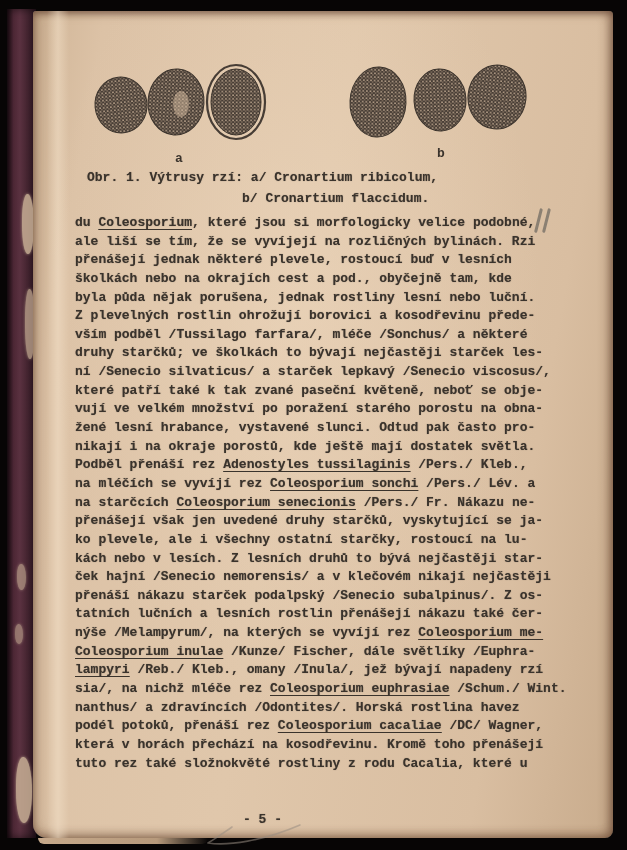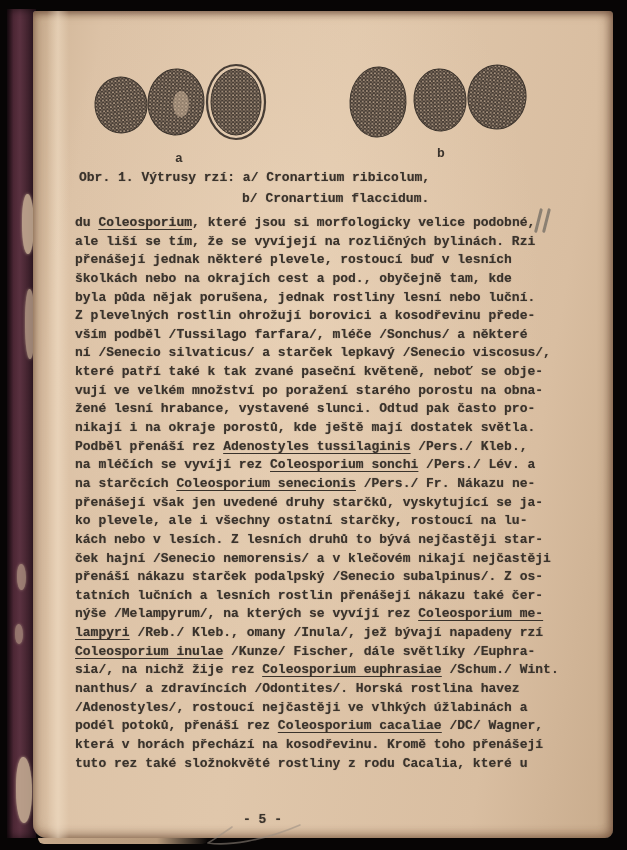--- a/index.html
+++ b/index.html
@@ -81,51 +81,51 @@
       <g>
         <ellipse cx="315" cy="51" rx="28" ry="35" fill="url(#stip)" stroke="#3a322b" stroke-width="1" transform="rotate(3 315 51)"></ellipse>
         <ellipse cx="377" cy="49" rx="26" ry="31" fill="url(#stip)" stroke="#3a322b" stroke-width="1" transform="rotate(-3 377 49)"></ellipse>
         <ellipse cx="434" cy="46" rx="29" ry="32" fill="url(#stip)" stroke="#3a322b" stroke-width="1" transform="rotate(6 434 46)"></ellipse>
       </g>
     </svg>
 
     <div class="fig-label" style="left:142px;top:140px;">a</div>
     <div class="fig-label" style="left:404px;top:135px;">b</div>
 
-    <div class="caption tw" style="left:46px;top:159px;font-family:Liberation Mono, monospace;">Obr. 1. Výtrusy rzí: a/ Cronartium ribicolum,</div>
+    <div class="caption tw" style="left:54px;top:159px;font-family:Liberation Mono, monospace;">Obr. 1. Výtrusy rzí: a/ Cronartium ribicolum,</div>
     <div class="caption tw" style="left:209px;top:180px;">b/ Cronartium flaccidum.</div>
 
     <div class="body-text">
         <div class="tline"><span>du </span><span class="ul">Coleosporium</span><span>, které jsou si morfologicky velice podobné,</span></div>
         <div class="tline"><span>ale liší se tím, že se vyvíjejí na rozličných bylinách. Rzi</span></div>
         <div class="tline"><span>přenášejí jednak některé plevele, rostoucí buď v lesních</span></div>
         <div class="tline"><span>školkách nebo na okrajích cest a pod., obyčejně tam, kde</span></div>
         <div class="tline"><span>byla půda nějak porušena, jednak rostliny lesní nebo luční.</span></div>
         <div class="tline"><span>Z plevelných rostlin ohrožují borovici a kosodřevinu přede-</span></div>
         <div class="tline"><span>vším podběl /Tussilago farfara/, mléče /Sonchus/ a některé</span></div>
+        <div class="tline"><span>druhy starčků; ve školkách to bývají nejčastěji starček les-</span></div>
         <div class="tline"><span>ní /Senecio silvaticus/ a starček lepkavý /Senecio viscosus/,</span></div>
         <div class="tline"><span>které patří také k tak zvané paseční květeně, neboť se obje-</span></div>
         <div class="tline"><span>vují ve velkém množství po poražení starého porostu na obna-</span></div>
         <div class="tline"><span>žené lesní hrabance, vystavené slunci. Odtud pak často pro-</span></div>
         <div class="tline"><span>nikají i na okraje porostů, kde ještě mají dostatek světla.</span></div>
         <div class="tline"><span>Podběl přenáší rez </span><span class="ul">Adenostyles tussilaginis</span><span> /Pers./ Kleb.,</span></div>
         <div class="tline"><span>na mléčích se vyvíjí rez </span><span class="ul">Coleosporium sonchi</span><span> /Pers./ Lév. a</span></div>
         <div class="tline"><span>na starčcích </span><span class="ul">Coleosporium senecionis</span><span> /Pers./ Fr. Nákazu ne-</span></div>
         <div class="tline"><span>přenášejí však jen uvedené druhy starčků, vyskytující se ja-</span></div>
         <div class="tline"><span>ko plevele, ale i všechny ostatní starčky, rostoucí na lu-</span></div>
         <div class="tline"><span>kách nebo v lesích. Z lesních druhů to bývá nejčastěji star-</span></div>
         <div class="tline"><span>ček hajní /Senecio nemorensis/ a v klečovém nikají nejčastěji</span></div>
         <div class="tline"><span>přenáší nákazu starček podalpský /Senecio subalpinus/. Z os-</span></div>
         <div class="tline"><span>tatních lučních a lesních rostlin přenášejí nákazu také čer-</span></div>
         <div class="tline"><span>nýše /Melampyrum/, na kterých se vyvíjí rez </span><span class="ul">Coleosporium me-</span><span></span></div>
+        <div class="tline"><span></span><span class="ul">Coleosporium inulae</span><span> /Kunze/ Fischer, dále světlíky /Euphra-</span></div>
         <div class="tline"><span></span><span class="ul">lampyri</span><span> /Reb./ Kleb., omany /Inula/, jež bývají napadeny rzí</span></div>
-        <div class="tline"><span></span><span class="ul">Coleosporium inulae</span><span> /Kunze/ Fischer, dále světlíky /Euphra-</span></div>
-        <div class="tline"><span>sia/, na nichž žije rez </span><span class="ul">Coleosporium euphrasiae</span><span> /Schum./ Wint.</span></div>
+        <div class="tline"><span>sia/, na nichž mléče rez </span><span class="ul">Coleosporium euphrasiae</span><span> /Schum./ Wint.</span></div>
         <div class="tline"><span>nanthus/ a zdravíncích /Odontites/. Horská rostlina havez</span></div>
-        <div class="tline"><span>/Adenostyles/, rostoucí nejčastěji ve vlhkých úžlabinách a</span></div>
         <div class="tline"><span>podél potoků, přenáší rez </span><span class="ul">Coleosporium cacaliae</span><span> /DC/ Wagner,</span></div>
         <div class="tline"><span>která v horách přechází na kosodřevinu. Kromě toho přenášejí</span></div>
         <div class="tline"><span>tuto rez také složnokvěté rostliny z rodu Cacalia, které u</span></div>
       </div>
 
     <div class="pagenum tw">- 5 -</div>
 
     <div class="pencil-mark">
       <div class="pencil-stroke" style="left:3px;"></div>
       <div class="pencil-stroke" style="left:11px;"></div>

